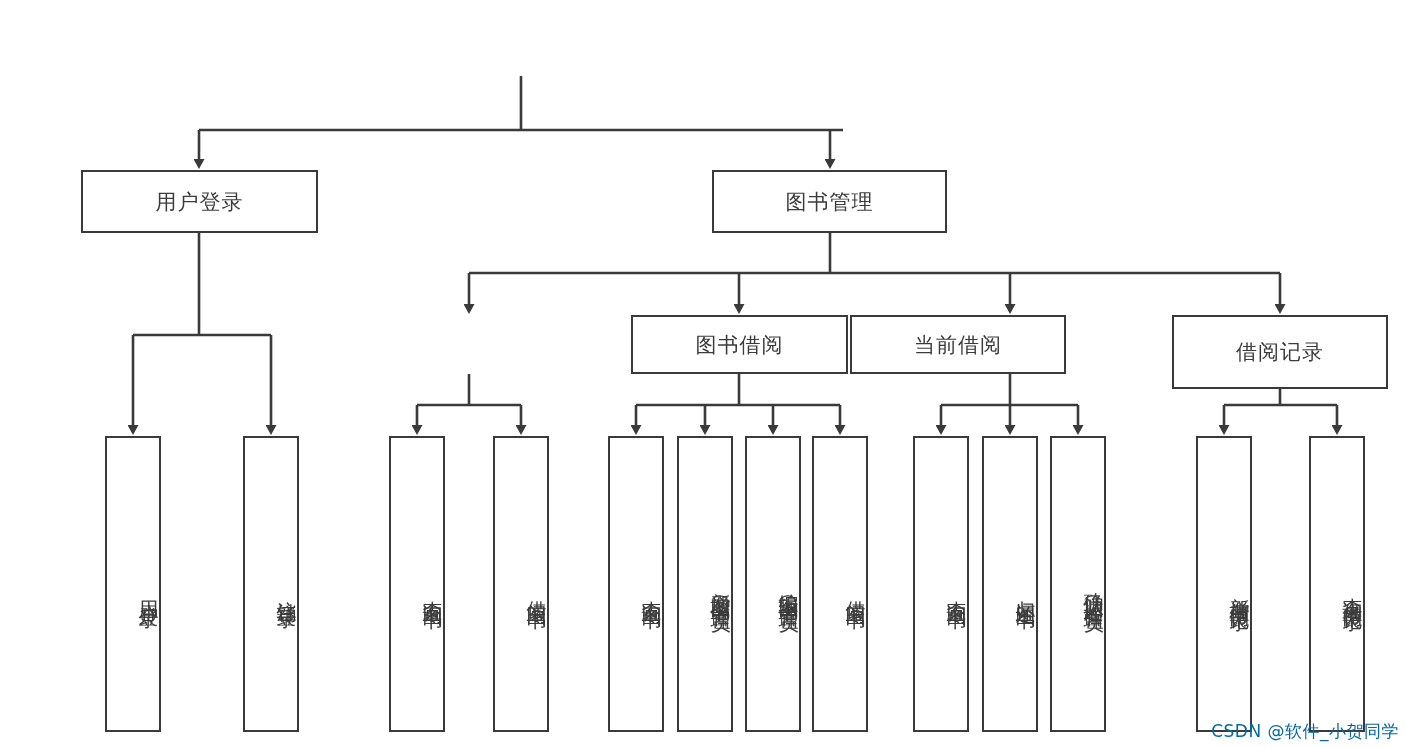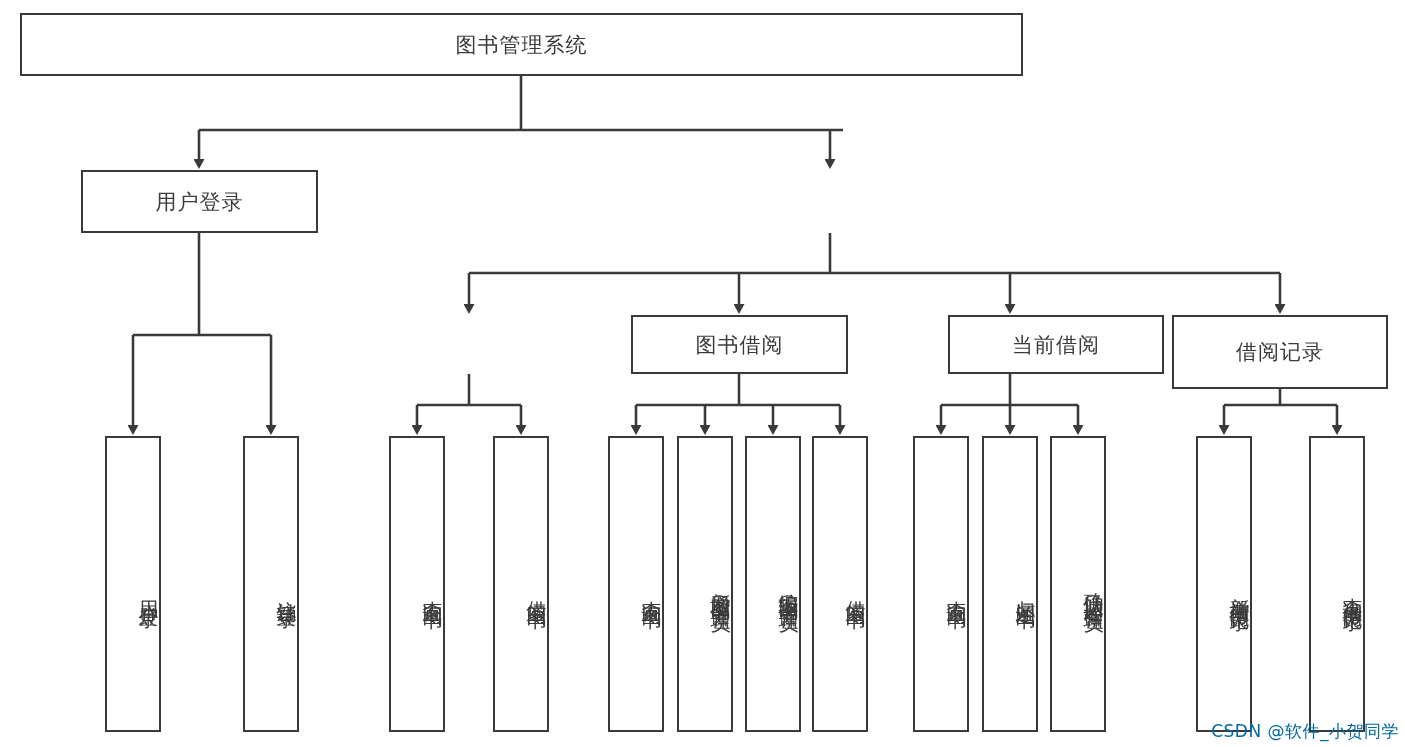--- a/index.html
+++ b/index.html
@@ -114,35 +114,35 @@
       <path d="M1010,405 L1010,426" marker-end="url(#arrow)"></path>
       <path d="M1078,405 L1078,426" marker-end="url(#arrow)"></path>
 
       <path d="M1280,374 L1280,405"></path>
       <path d="M1224,405 L1337,405"></path>
       <path d="M1224,405 L1224,426" marker-end="url(#arrow)"></path>
       <path d="M1337,405 L1337,426" marker-end="url(#arrow)"></path>
     </g>
   </svg>
 
-  <div class="node node-h" style="left:20px;top:13px;width:1003px;height:63px;">
-    <span>图书管理系统</span>
-  </div>
 
   <div class="node node-h" style="left:81px;top:170px;width:237px;height:63px;">
     <span>用户登录</span>
   </div>
 
+  <div class="node node-h" style="left:712px;top:170px;width:235px;height:63px;">
+    <span>图书管理</span>
+  </div>
 
 
   <div class="node node-h" style="left:631px;top:315px;width:217px;height:59px;">
     <span>图书借阅</span>
   </div>
 
-  <div class="node node-h" style="left:948px;top:315px;width:216px;height:59px;">
+  <div class="node node-h" style="left:850px;top:315px;width:216px;height:59px;">
     <span>当前借阅</span>
   </div>
 
   <div class="node node-h" style="left:1172px;top:315px;width:216px;height:74px;">
     <span>借阅记录</span>
   </div>
 
   <div class="node node-v" style="left:105px;top:436px;width:56px;height:296px;">
     <span class="vtxt">用户登录</span>
   </div>

